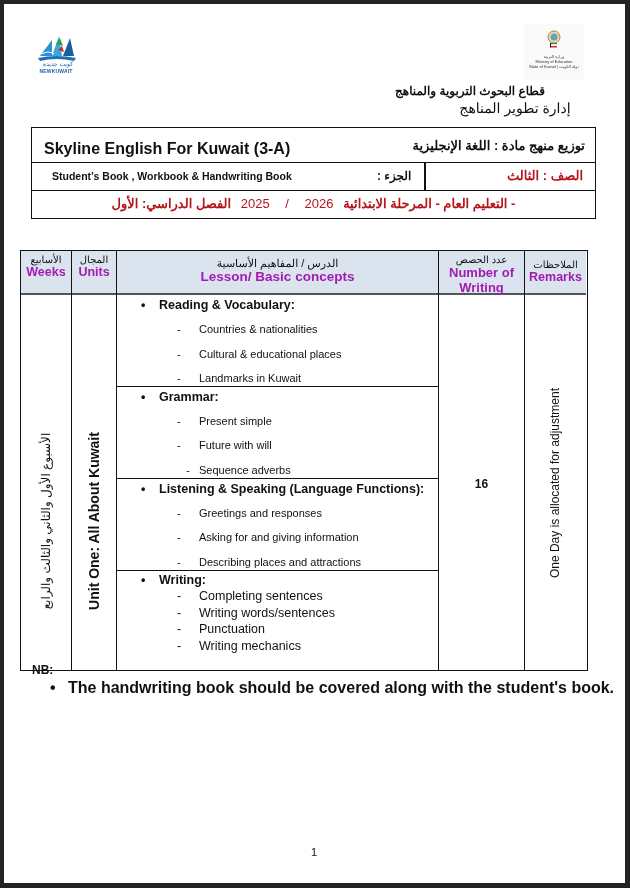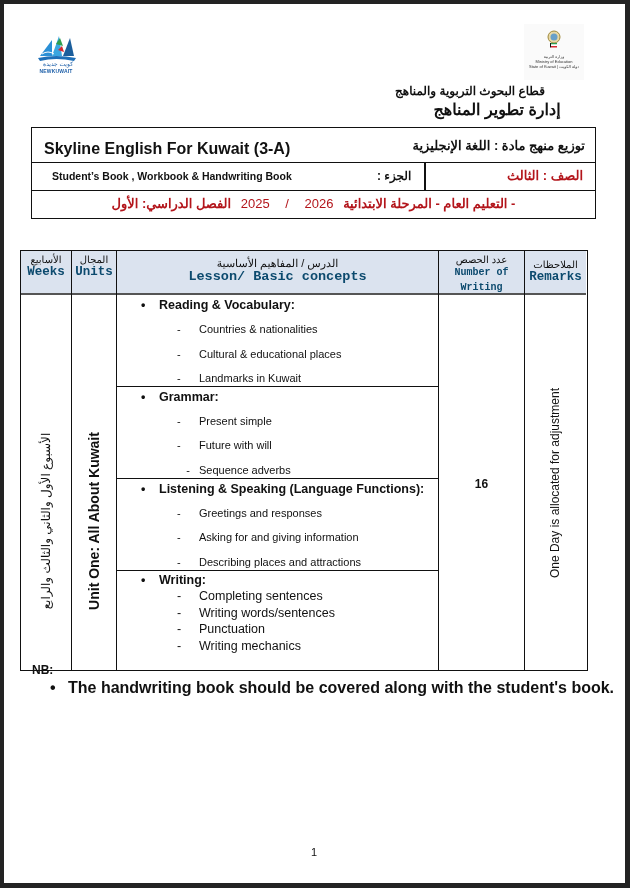--- a/index.html
+++ b/index.html
@@ -39,22 +39,22 @@
     .logo-ministry .min-text {
       position: absolute; left: 0; top: 30px; width: 60px;
       font-size: 4px; color: #333; text-align: center; line-height: 5px;
     }
     .dept-title {
       position: absolute; right: 45px; top: 80px;
       font-size: 12px; font-weight: bold; color: #111; direction: rtl; text-align: center;
       width: 220px;
     }
     .dept-sub {
-      position: absolute; right: 63px; top: 96px;
-      font-size: 16px; font-weight: bold; color: #111; direction: rtl; text-align: center;
+      position: absolute; right: 45px; top: 96px;
+      font-size: 14px; font-weight: normal; color: #111; direction: rtl; text-align: center;
       width: 130px;
     }
 
     
     .info-box {
       position: absolute; left: 27px; top: 123px;
       width: 565px; height: 92px;
       border: 1.5px solid #111;
       box-sizing: border-box;
     }
@@ -107,24 +107,24 @@
     .c-periods { left: 418px; width: 86px; border-right: 1px solid #111; }
     .c-remarks { left: 504px; width: 61px; }
     .th {
       position: absolute; left: 0; top: 0; width: 100%; height: 44px;
       background: #dbe3ef;
       border-bottom: 2px solid #555;
       box-sizing: border-box;
       text-align: center;
     }
     .th .ar { display: block; font-size: 10px; color: #111; direction: rtl; margin-top: 3px; }
-    .th .en { display: block; font-size: 12.5px; font-weight: bold; color: #0c4a6e; line-height: 14px; font-family: Liberation Mono, monospace; }
+    .th .en { display: block; font-size: 12.5px; font-weight: bold; color: #a21caf; line-height: 14px; }
     .c-lesson .th .ar { font-size: 11px; margin-top: 6px; }
     .c-lesson .th .en { font-size: 13.5px; }
-    .c-periods .th .en { font-size: 10px; line-height: 15px; }
+    .c-periods .th .en { font-size: 13px; line-height: 15px; }
 
     .vertical {
       position: absolute; white-space: nowrap;
       transform: rotate(-90deg);
       transform-origin: center center;
     }
     .weeks-text {
       left: -80px; top: 263px; width: 210px; text-align: center;
       font-size: 12px; color: #111; direction: rtl;
     }

